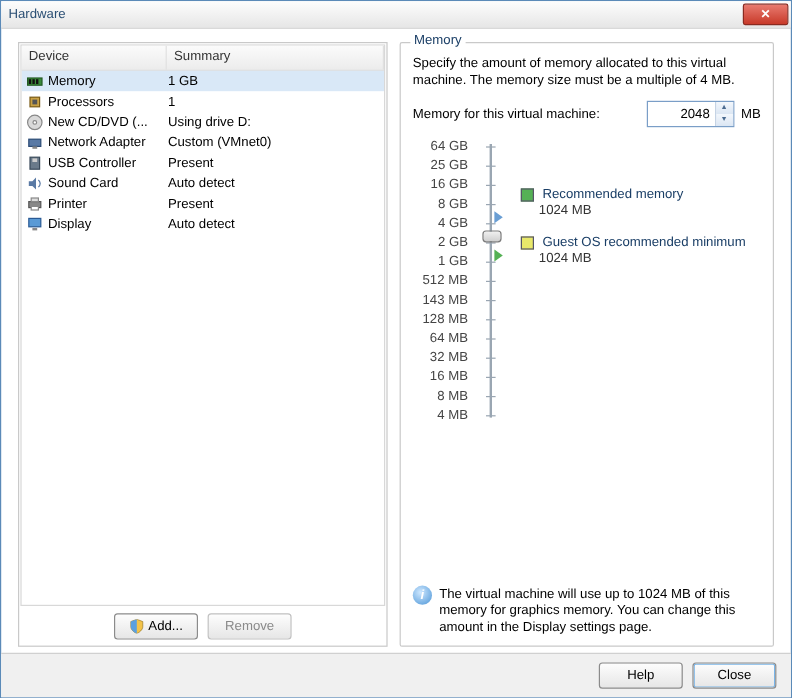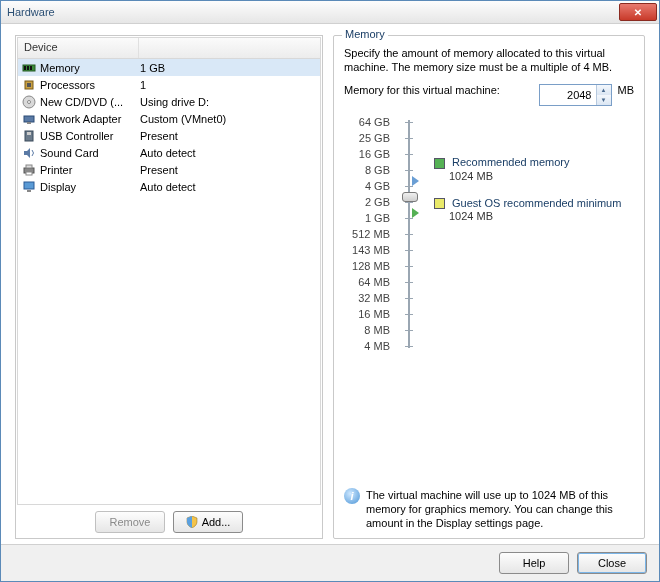--- a/index.html
+++ b/index.html
@@ -21,21 +21,21 @@
 .dev-row .summary{flex:1;white-space:nowrap;overflow:hidden}
 .dev-row .di{width:14px;height:14px;flex-shrink:0;display:inline-block}
 .list-buttons{display:flex;justify-content:center;gap:8px;padding:6px 0 4px}
 .btn{min-width:70px;height:22px;background:linear-gradient(#fdfdfd,#e6e6e6);border:1px solid #8b8b8b;border-radius:3px;padding:0 10px;display:inline-flex;align-items:center;justify-content:center;cursor:pointer;font-size:11px}
 .btn.disabled{color:#8a8a8a;border-color:#c0c0c0;cursor:default}
 .btn .shield{width:12px;height:12px;margin-right:4px;display:inline-block}
 .right-panel{flex:1;position:relative}
 .groupbox{position:absolute;inset:0;border:1px solid #c9c9c9;border-radius:2px;padding:10px 10px 8px}
 .groupbox-title{position:absolute;top:-8px;left:8px;background:#fff;padding:0 3px;color:#1a3e66}
 .desc{line-height:14px;margin-bottom:10px}
-.mem-row{display:flex;align-items:flex-start;gap:6px;margin-bottom:8px}
+.mem-row{display:flex;align-items:center;gap:6px;margin-bottom:8px}
 .mem-label{flex:1}
 .spin{display:flex;align-items:stretch;border:1px solid #7a9ec7;height:20px}
 .spin input{width:48px;border:none;text-align:right;padding:0 4px;font:inherit;outline:none}
 .spin-btns{display:flex;flex-direction:column;width:14px;border-left:1px solid #b7c9de}
 .spin-btns div{flex:1;display:flex;align-items:center;justify-content:center;background:linear-gradient(#f3f7fc,#dbe6f3);font-size:6px;color:#4a6a8f;cursor:pointer}
 .slider-area{display:flex;gap:8px;margin-top:6px}
 .ticks{width:46px;text-align:right;line-height:16px}
 .ticks div{height:16px;color:#444}
 .slider-col{width:22px;position:relative}
 .track{position:absolute;left:10px;top:6px;bottom:6px;width:2px;background:#9aa6b2}
@@ -61,20 +61,21 @@
     <span class="titlebar-text">Hardware</span>
     <span class="titlebar-spacer"></span>
     <div class="close-btn">✕</div>
   </div>
 
   <div class="content">
     <div class="left-panel">
       <div class="dev-table">
         <div class="dev-header">
           <div class="col-dev">Device</div>
+          <div class="col-sum">Summary</div>
         </div>
         <div id="dev-rows">
             <div class="dev-row selected">
               <span class="di"><svg viewBox="0 0 14 14">
                   <rect x="1" y="4" width="12" height="6" fill="#3a8a3a" stroke="#245a24"></rect>
                   <rect x="2" y="5" width="2" height="4" fill="#111"></rect>
                   <rect x="5" y="5" width="2" height="4" fill="#111"></rect>
                   <rect x="8" y="5" width="2" height="4" fill="#111"></rect>
                 </svg></span>
               <span class="label">Memory</span>
@@ -133,29 +134,29 @@
               <span class="di"><svg viewBox="0 0 14 14">
                   <rect x="2" y="2" width="10" height="7" fill="#5a9ad5" stroke="#2a5a95"></rect>
                   <rect x="5" y="10" width="4" height="2" fill="#888"></rect>
                 </svg></span>
               <span class="label">Display</span>
               <span class="summary">Auto detect</span>
             </div>
           </div>
       </div>
       <div class="list-buttons">
-        <button class="btn disabled">
-            <span>Remove</span>
-          </button>
         <button class="btn">
             <span class="shield"><svg viewBox="0 0 12 12">
                 <path d="M6 0 L11 2 L11 6 C11 9 8 11 6 12 C4 11 1 9 1 6 L1 2 Z" fill="#f3c34a" stroke="#8a6a1a" stroke-width="0.5"></path>
                 <path d="M6 0 L6 12 C4 11 1 9 1 6 L1 2 Z" fill="#5aa0e0"></path>
               </svg></span>
             <span>Add...</span>
+          </button>
+        <button class="btn disabled">
+            <span>Remove</span>
           </button>
       </div>
     </div>
 
     <div class="right-panel">
       <div class="groupbox">
         <span class="groupbox-title">Memory</span>
         <div class="desc">Specify the amount of memory allocated to this virtual machine. The memory size must be a multiple of 4 MB.</div>
         <div class="mem-row">
           <span class="mem-label">Memory for this virtual machine:</span>

